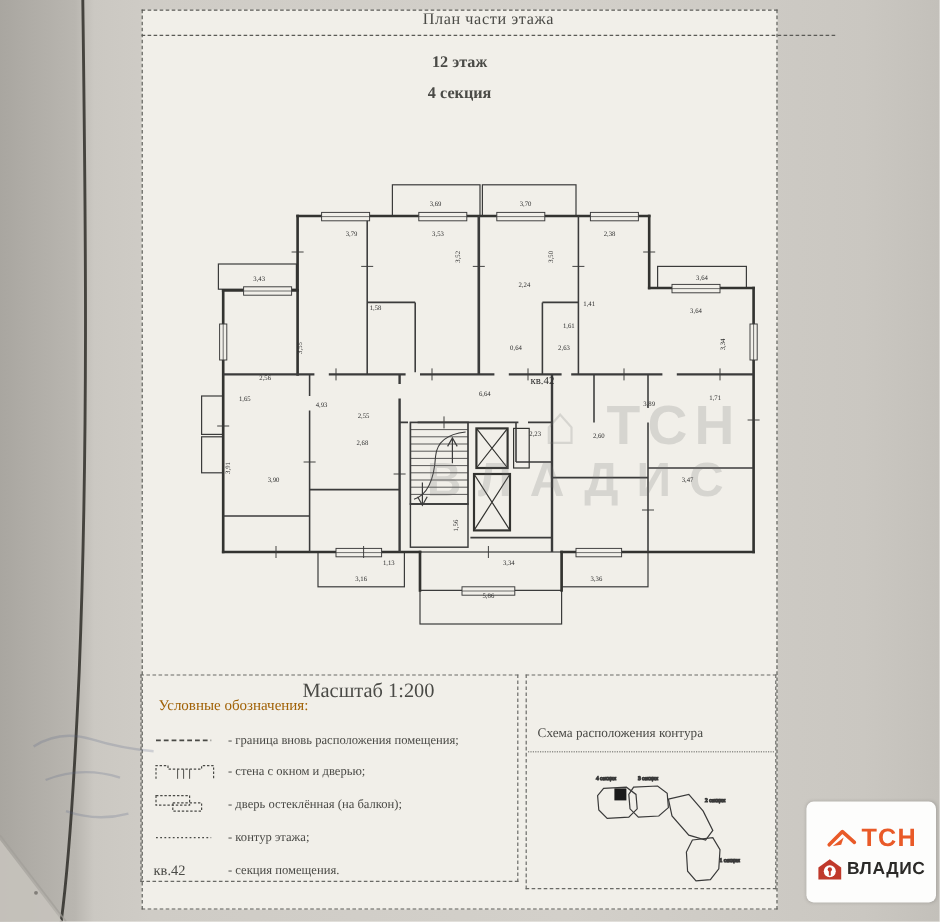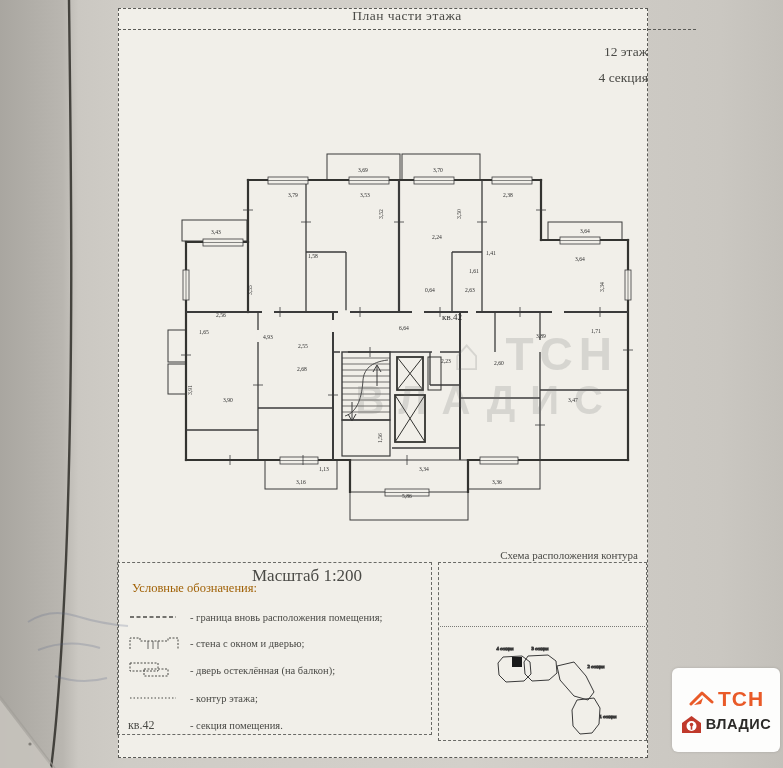--- a/index.html
+++ b/index.html
@@ -12,32 +12,32 @@
   
   .paper{
     left:118px;top:8px;width:530px;height:750px;
     background:#f1efe9;border:1px dashed #5a5a56;box-sizing:border-box;
   }
   .titlebar{
     left:118px;top:8px;width:578px;height:22px;border-bottom:1px dashed #5a5a56;
     display:flex;justify-content:center;box-sizing:border-box;
     font-size:13.5px;color:#4a4a46;letter-spacing:.5px;
   }
-  .centerline{width:530px;left:118px;text-align:right;font-size:13.5px;color:#4a4a46;}
+  .centerline{width:530px;left:118px;text-align:center;font-size:13.5px;color:#4a4a46;font-weight:bold;}
   .scale-label{left:252px;top:566px;font-size:17px;color:#4a4a46;}
   
   .legend-box{left:117px;top:562px;width:315px;height:173px;border:1px dashed #6a6a66;box-sizing:border-box;}
   .legend-heading{left:132px;top:581px;font-size:12.5px;color:#a16207;}
   .legend-row{left:128px;width:300px;height:20px;display:flex;align-items:center;}
   .legend-sym{width:62px;flex:0 0 62px;display:flex;align-items:center;}
   .legend-txt{font-size:10.5px;color:#4a4a46;white-space:nowrap;}
   .legend-kv{font-size:12px;color:#4a4a46;}
   
   .scheme-box{left:438px;top:562px;width:209px;height:179px;border:1px dashed #6a6a66;box-sizing:border-box;}
-  .scheme-title{left:448px;top:548px;width:190px;text-align:right;font-size:11px;line-height:14px;color:#4a4a46;}
+  .scheme-title{left:448px;top:604px;width:190px;text-align:left;font-size:11px;line-height:14px;color:#4a4a46;}
   .scheme-sep{left:440px;top:626px;width:205px;border-top:1px dotted #7a7a76;}
   
   .watermark{
     left:288px;top:330px;width:330px;text-align:right;
     color:rgba(110,110,112,.20);font-family:"Liberation Sans",sans-serif;font-weight:bold;
     pointer-events:none;
   }
   .wm1{font-size:46px;letter-spacing:6px;line-height:48px;}
   .wm2{font-size:40px;letter-spacing:15px;line-height:44px;}
   

